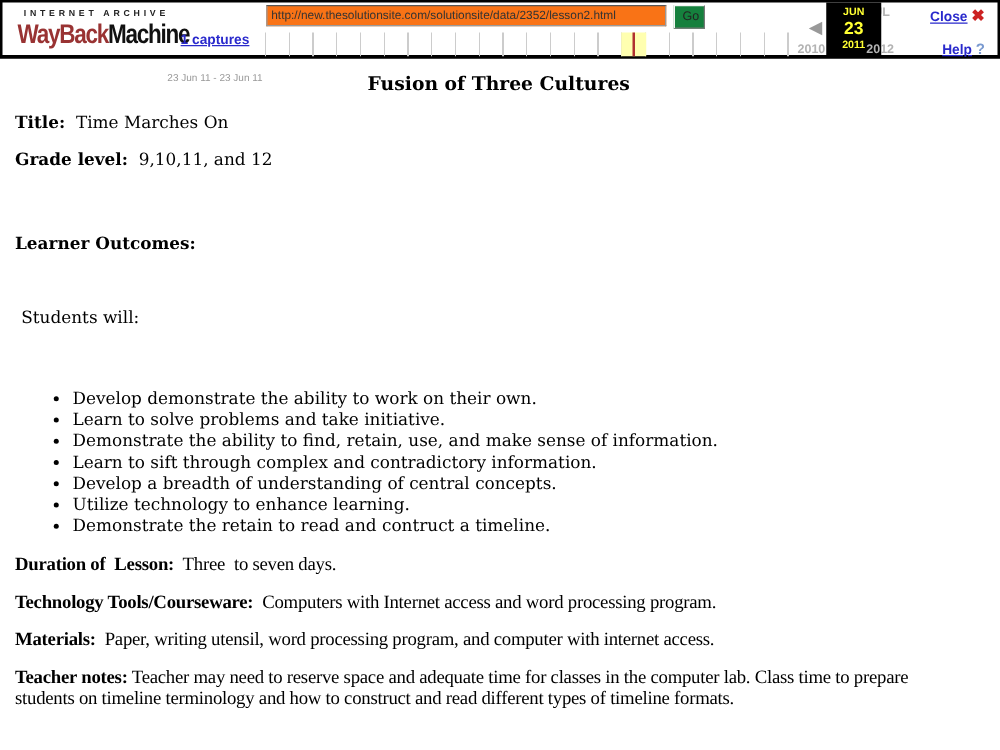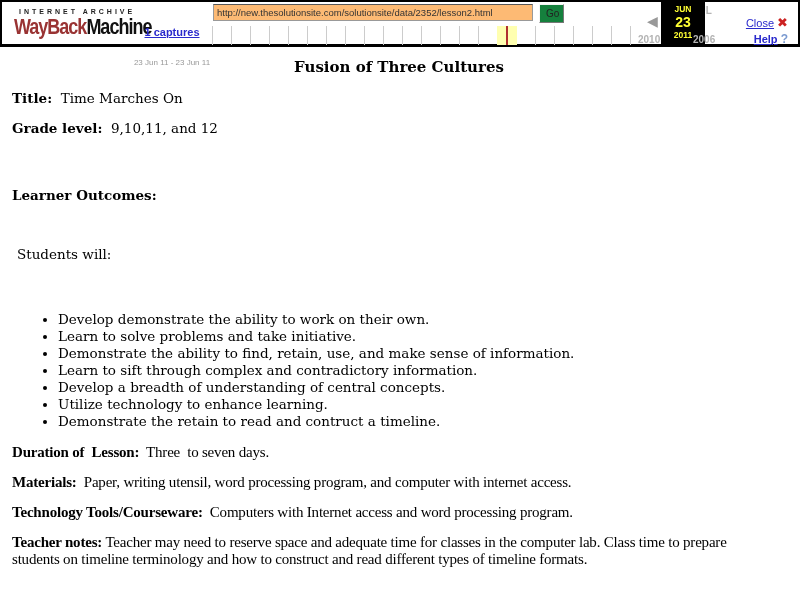--- a/index.html
+++ b/index.html
@@ -20,21 +20,21 @@
   .wb-red { color:#993333; }
   .wb-blk { color:#111; }
 
   .wb-captures { position:absolute; left:126px; top:20px; width:88px; text-align:center; }
   .wb-captures a { font-size:11px; font-weight:bold; color:#2929cc; text-decoration:underline; }
   .wb-range { font-size:8px; color:#999; margin-top:18px; }
 
   .wb-url {
     position:absolute; left:211px; top:2px; width:312px; height:13px;
     font-family:"Liberation Sans", sans-serif; font-size:9.5px; color:#333;
-    border:1px solid #999; border-top-color:#555; padding:1px 3px; background:#fdba74;
+    border:1px solid #999; border-top-color:#555; padding:1px 3px; background:#f97316;
   }
   .wb-go {
     position:absolute; left:537px; top:2px; width:25px; height:19px;
     font-family:"Liberation Sans", sans-serif; font-size:10px; color:#222;
     background:#15803d; border:1px solid; border-color:#f5f5f5 #777 #777 #f5f5f5;
   }
 
   .wb-ticks {
     position:absolute; left:210px; top:24px; width:423px; height:19px;
     background:repeating-linear-gradient(to right,#ccc 0,#ccc 1px,transparent 1px,transparent 19px);
@@ -49,21 +49,21 @@
   .wb-arrow { position:absolute; top:12px; font-size:14px; color:#999; cursor:pointer; line-height:1; }
   .wb-prev { left:645px; } .wb-next { left:689px; }
   .wb-daybox {
     position:absolute; left:659px; top:0; width:44px; height:42px;
     background:#000; color:#ffff33; text-align:center;
   }
   .wb-daybox .m { font-size:8.5px; font-weight:bold; padding-top:2px; }
   .wb-daybox .d { font-size:14px; font-weight:bold; line-height:16px; }
   .wb-daybox .y { font-size:8.5px; font-weight:bold; }
 
-  .wb-close { position:absolute; right:10px; top:3px; font-size:11px; font-weight:normal;margin-top:10px; }
+  .wb-close { position:absolute; right:10px; top:3px; font-size:11px; font-weight:bold; }
   .wb-close a { color:#2929cc; text-decoration:underline; }
   .wb-x { color:#cc2222; font-size:13px; }
   .wb-help { position:absolute; right:10px; top:30px; font-size:11px; font-weight:bold; }
   .wb-help a { color:#2929cc; text-decoration:underline; }
   .wb-q { color:#7a9ad0; font-size:12px; }
 
   
   .doc {
     position:absolute; left:0; top:47px; width:800px; box-sizing:border-box;
     padding:5px 10px 0 8px; color:#000;
@@ -110,21 +110,21 @@
   <div class="wb-arrow wb-prev">◀</div>
   <div class="wb-arrow wb-next">▶</div>
 
   <div class="wb-daybox">
     <div class="m">JUN</div>
     <div class="d">23</div>
     <div class="y">2011</div>
   </div>
 
   <div class="wb-year wb-2010">2010</div>
-  <div class="wb-year wb-2012">2006</div>
+  <div class="wb-year wb-2012">2012</div>
 
   <div class="wb-close"><a href="#">Close</a> <span class="wb-x">✖</span></div>
   <div class="wb-help"><a href="#">Help</a> <span class="wb-q">?</span></div>
 </div>
 
 <div class="doc">
   <h1 class="doc-heading">Fusion of Three Cultures</h1>
 
   <p class="upper mt14"><b>Title:</b><span>  Time Marches On</span></p>
 
@@ -140,23 +140,23 @@
     <li>Learn to solve problems and take initiative.</li>
     <li>Demonstrate the ability to find, retain, use, and make sense of information.</li>
     <li>Learn to sift through complex and contradictory information.</li>
     <li>Develop a breadth of understanding of central concepts.</li>
     <li>Utilize technology to enhance learning.</li>
     <li>Demonstrate the retain to read and contruct a timeline.</li>
   </ul>
 
   <p class="lower mt14"><b>Duration of  Lesson:</b><span>  Three  to seven days.</span></p>
 
+  <p class="lower mt13"><b>Technology Tools/Courseware:</b><span>  Computers with Internet access and word processing program.</span></p>
+
   <p class="lower mt13"><b>Materials:</b><span>  Paper, writing utensil, word processing program, and computer with internet access.</span></p>
-
-  <p class="lower mt13"><b>Technology Tools/Courseware:</b><span>  Computers with Internet access and word processing program.</span></p>
 
   <p class="lower mt13"><b>Teacher notes:</b><span> Teacher may need to reserve space and adequate time for classes in the computer lab. Class time to prepare students on timeline terminology and how to construct and read different types of timeline formats.</span></p>
 
   <div class="lower mt17">
     
     
     
   </div>
 </div>
 

